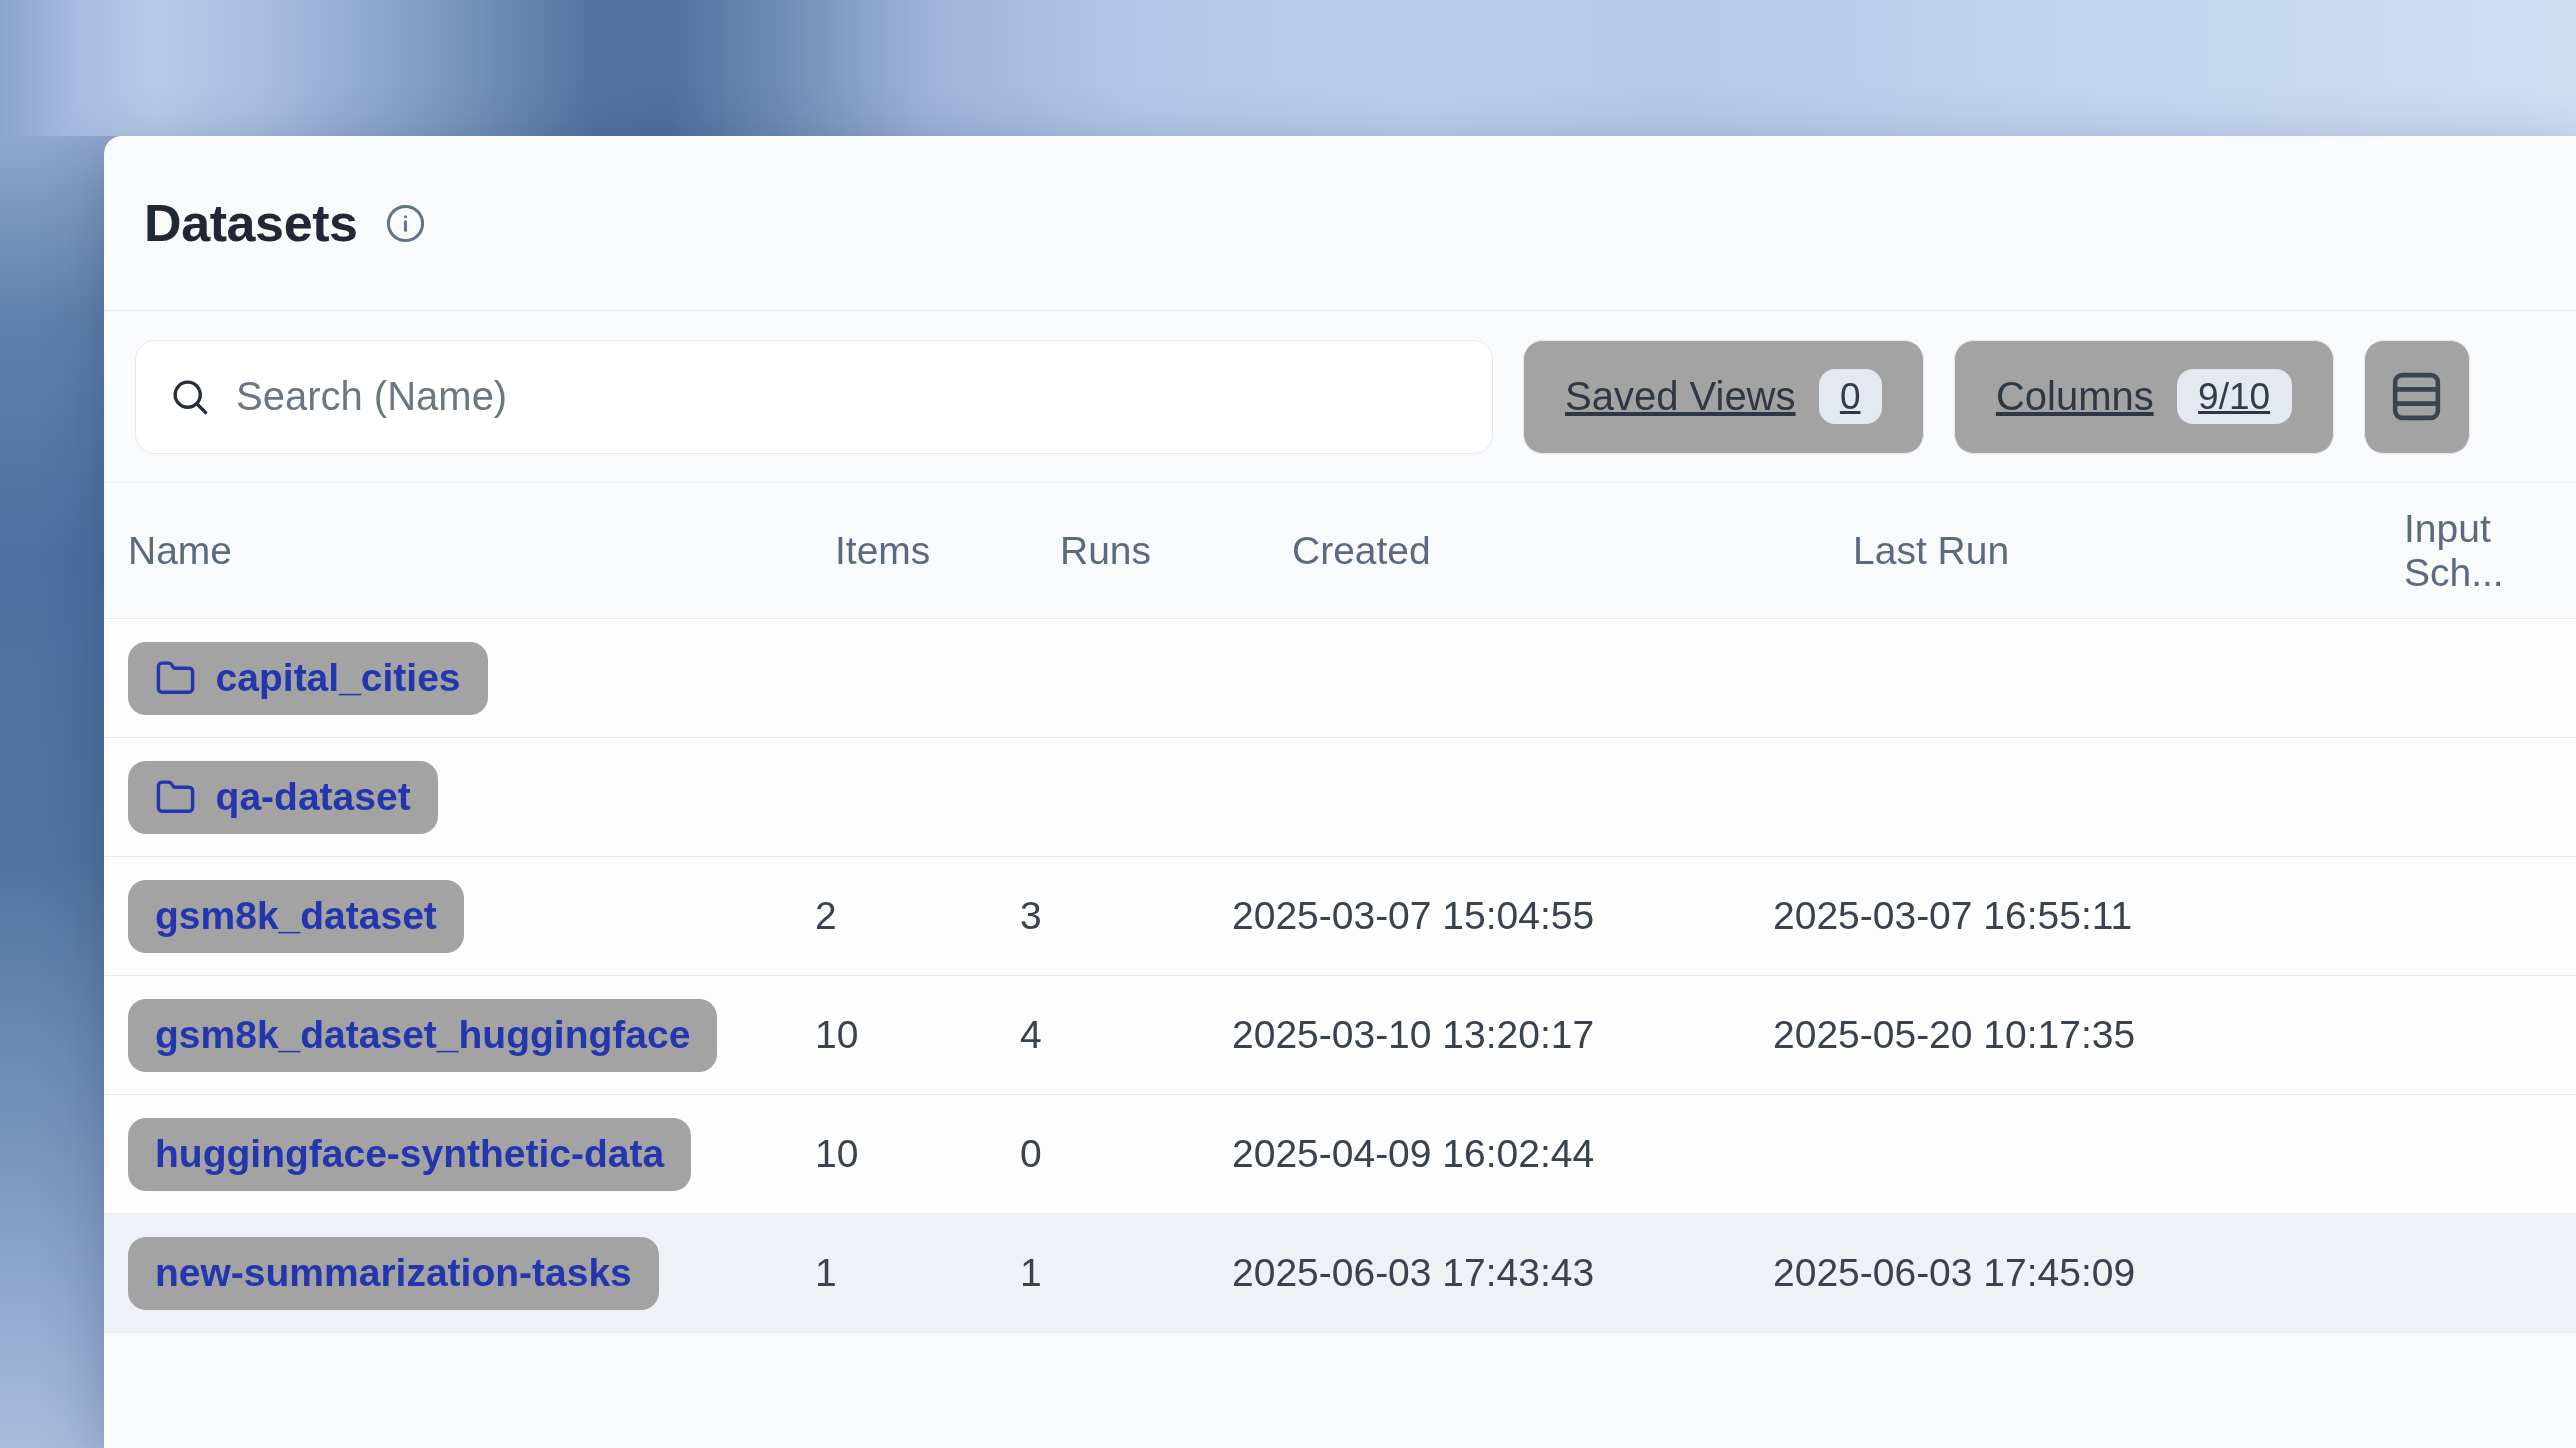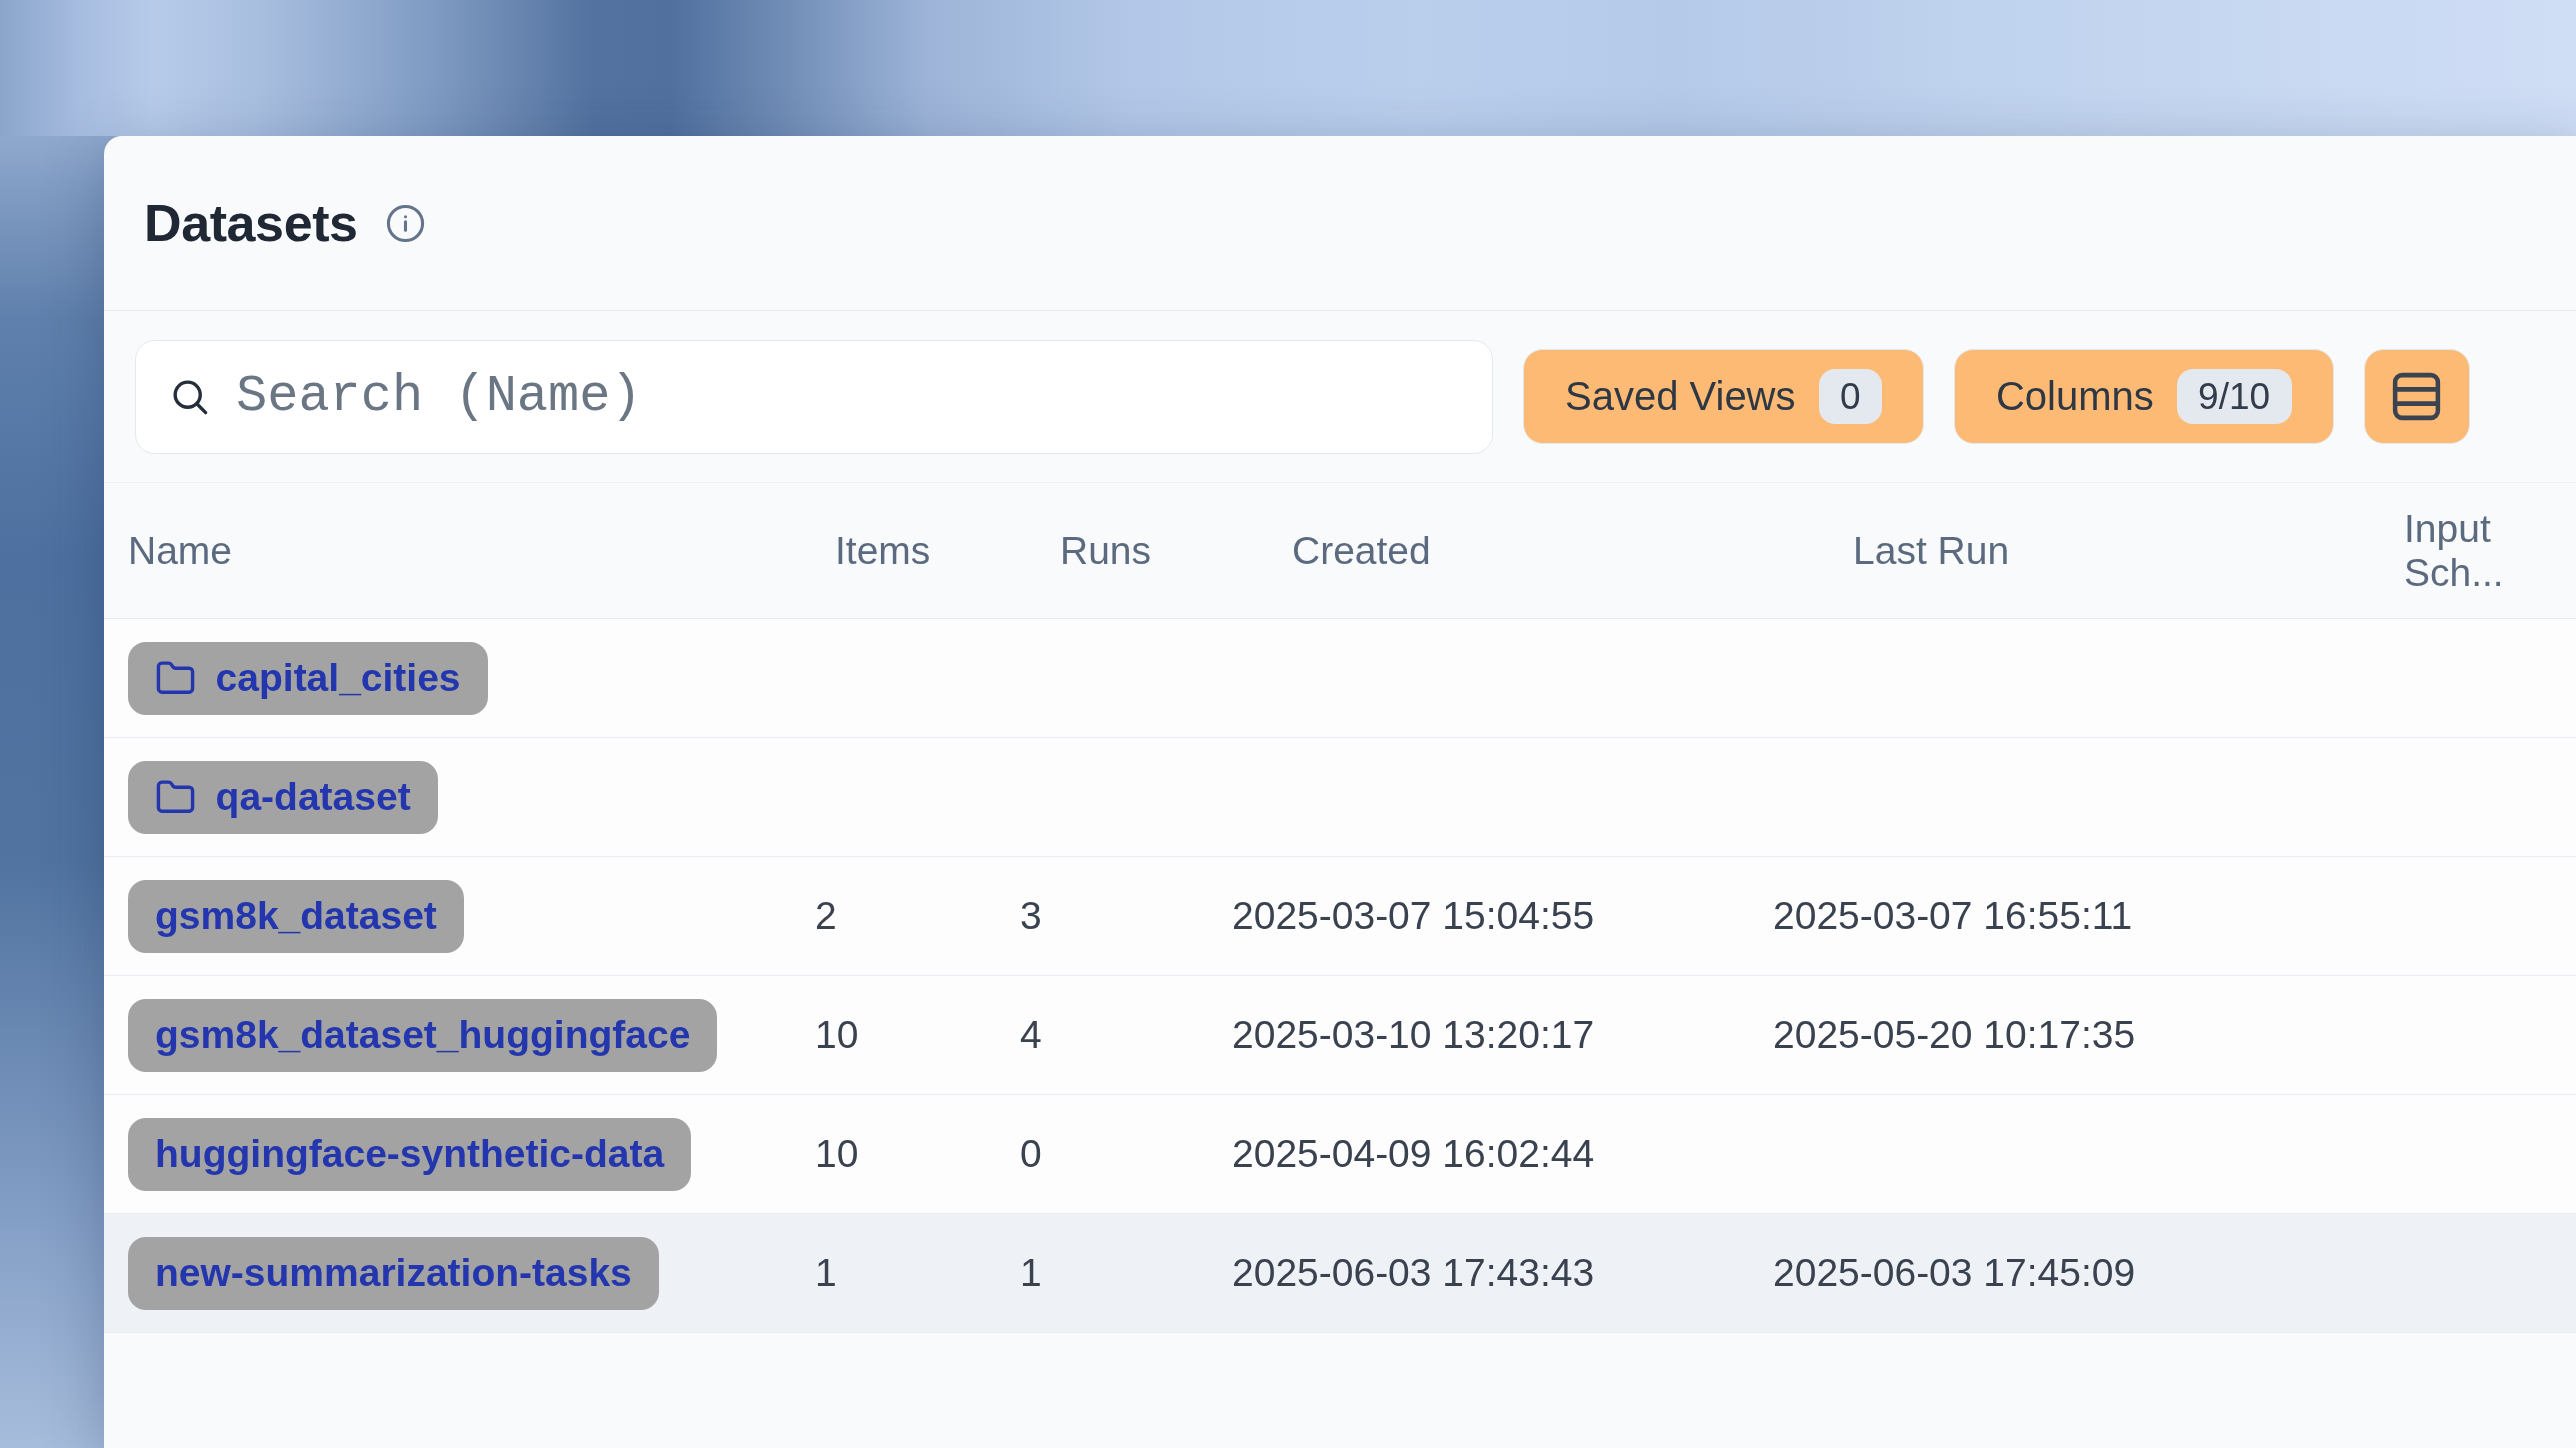--- a/index.html
+++ b/index.html
@@ -35,27 +35,27 @@
     padding:0 33px 0 31px; border-bottom:1.8px solid #edf0f5;
   }
   .search-box {
     flex:0 0 1358px; height:114px; background:#ffffff;
     border:1.8px solid #e4e9f0; border-radius:19.6px;
     display:flex; align-items:center; gap:25px; padding:0 32px;
   }
   .search-icon { width:43px; height:43px; color:#272e3b; flex:none; }
   .search-box input {
     border:none; outline:none; background:transparent; flex:1;
-    font-family:Liberation Mono, monospace; font-size:52px; color:#a16207;
+    font-family:Liberation Sans, sans-serif; font-size:40px; color:#a16207;
   }
   .search-box input::placeholder { color:#6b7684; opacity:1; }
   .btn {
-    height:95px; background:#fdba74; border:1.8px solid #e4e9f0; border-radius:19.6px;
+    height:114px; background:#a3a3a3; border:1.8px solid #e4e9f0; border-radius:19.6px;
     display:flex; align-items:center; gap:23px; padding:0 41px;
-    font-size:40px; font-weight:500; color:#2e3744; cursor:pointer;
+    font-size:40px; font-weight:500; color:#2e3744; cursor:pointer;text-decoration:underline;
   }
   .count-badge {
     background:#e4e8ef; color:#333c4a; font-weight:400; font-size:37px;
     border-radius:16px; padding:9px 21.4px; line-height:1;
   }
   .icon-btn { width:106px; padding:0; justify-content:center; }
   .rows-icon { width:57px; height:57px; color:#3b4350; }
 
   .thead-row {
     height:136px; border-bottom:1.8px solid #e7ebf1;

